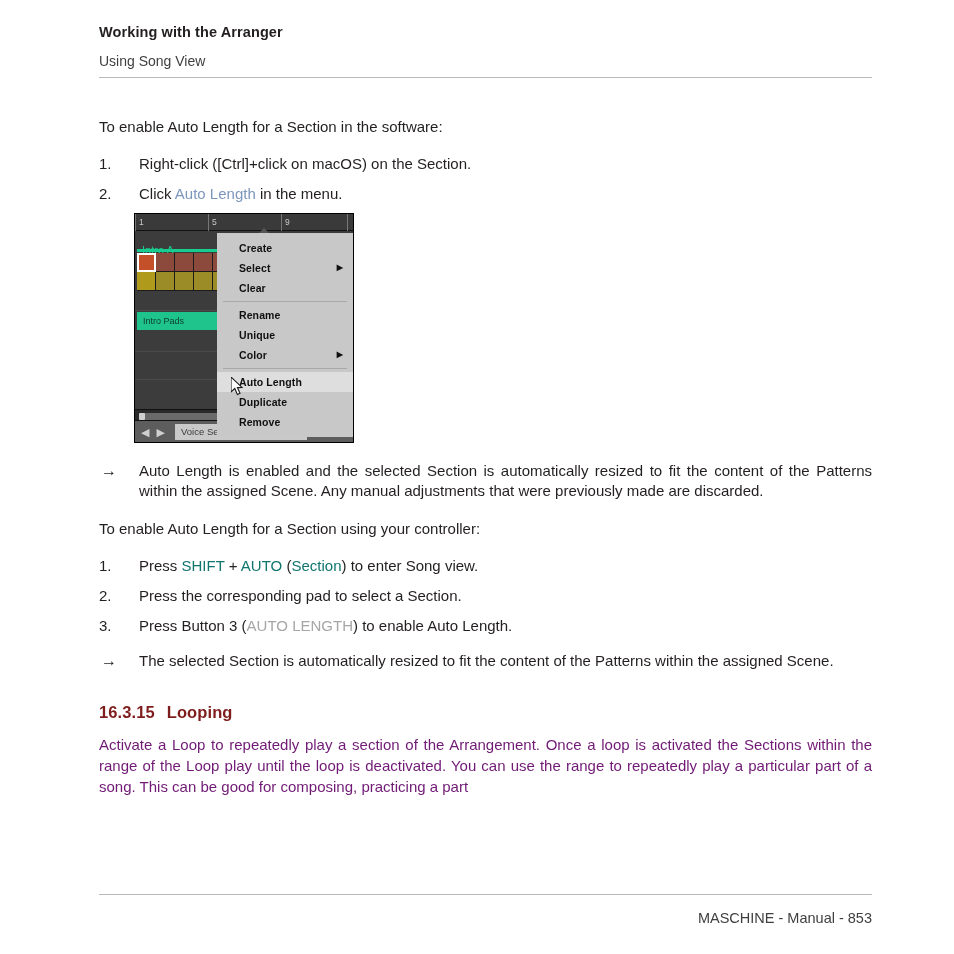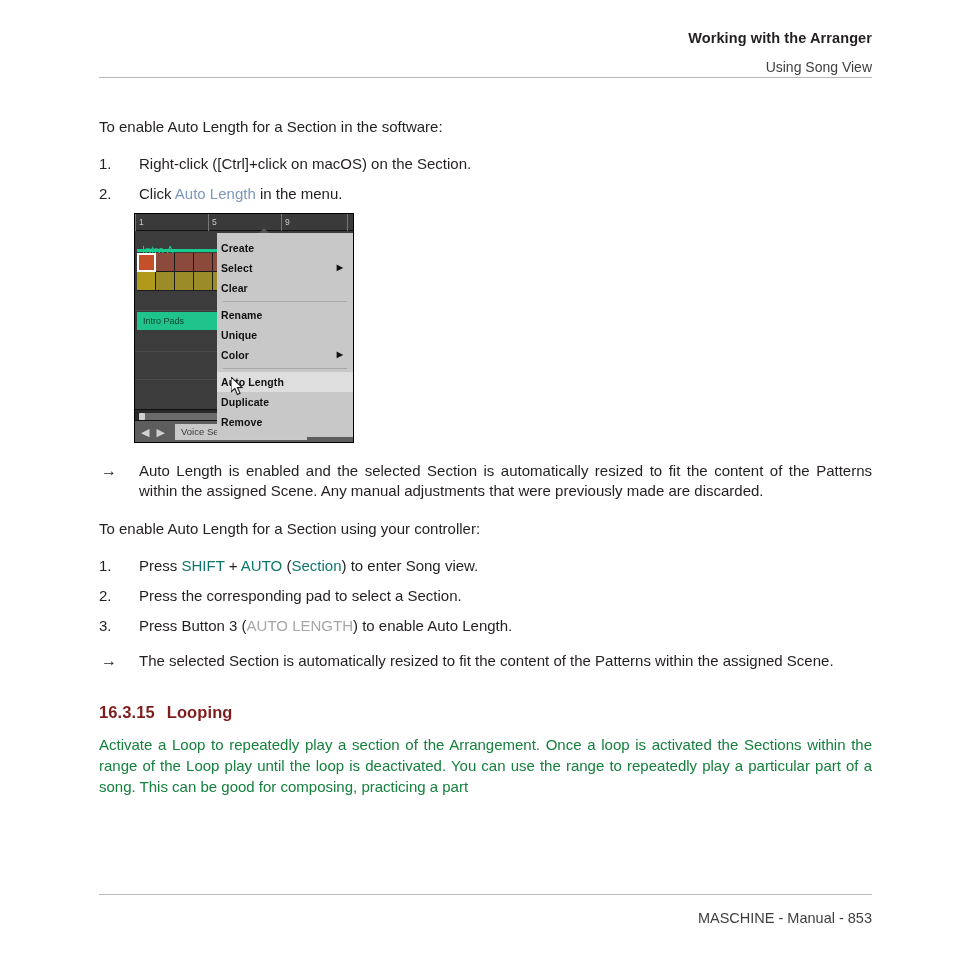--- a/index.html
+++ b/index.html
@@ -17,23 +17,23 @@
   .page {
     position: relative;
     width: 954px;
     height: 954px;
   }
 
   
   .header {
     position: absolute;
     left: 99px;
-    top: 28px;
+    top: 22px;
     width: 773px;
-    text-align: right;
+    text-align: left;
   }
   .header-title {
     font-size: 14.5px;
     font-weight: bold;
     color: #231f20;
     letter-spacing: 0.1px;
     line-height: 20px;
   }
   .header-sub {
     font-size: 14px;
@@ -117,21 +117,21 @@
     letter-spacing: 0.1px;
   }
   h2.section-head .secnum {
     margin-right: 12px;
   }
   p.body-just {
     font-size: 15px;
     line-height: 20.8px;
     margin: 0;
     text-align: justify;
-    color: #15803d;
+    color: #701a75;
   }
 
   
   .shot {
     position: relative;
     width: 220px;
     height: 230px;
     margin: 4px 0 18px 35px;
     background: #2b2b2b;
     overflow: hidden;
@@ -310,21 +310,21 @@
     z-index: 20;
     padding: 5px 0 5px 0;
     box-sizing: border-box;
   }
   .ctxmenu .mi {
     position: relative;
     font-size: 10.5px;
     color: #101010;
     height: 20px;
     line-height: 20px;
-    padding-left: 4px;
+    padding-left: 22px;
     box-sizing: border-box;
     font-weight: bold;
     letter-spacing: 0.1px;
     white-space: nowrap;
   }
   .ctxmenu .mi.hl {
     background: #dedede;
   }
   .ctxmenu .mi .submark {
     position: absolute;

